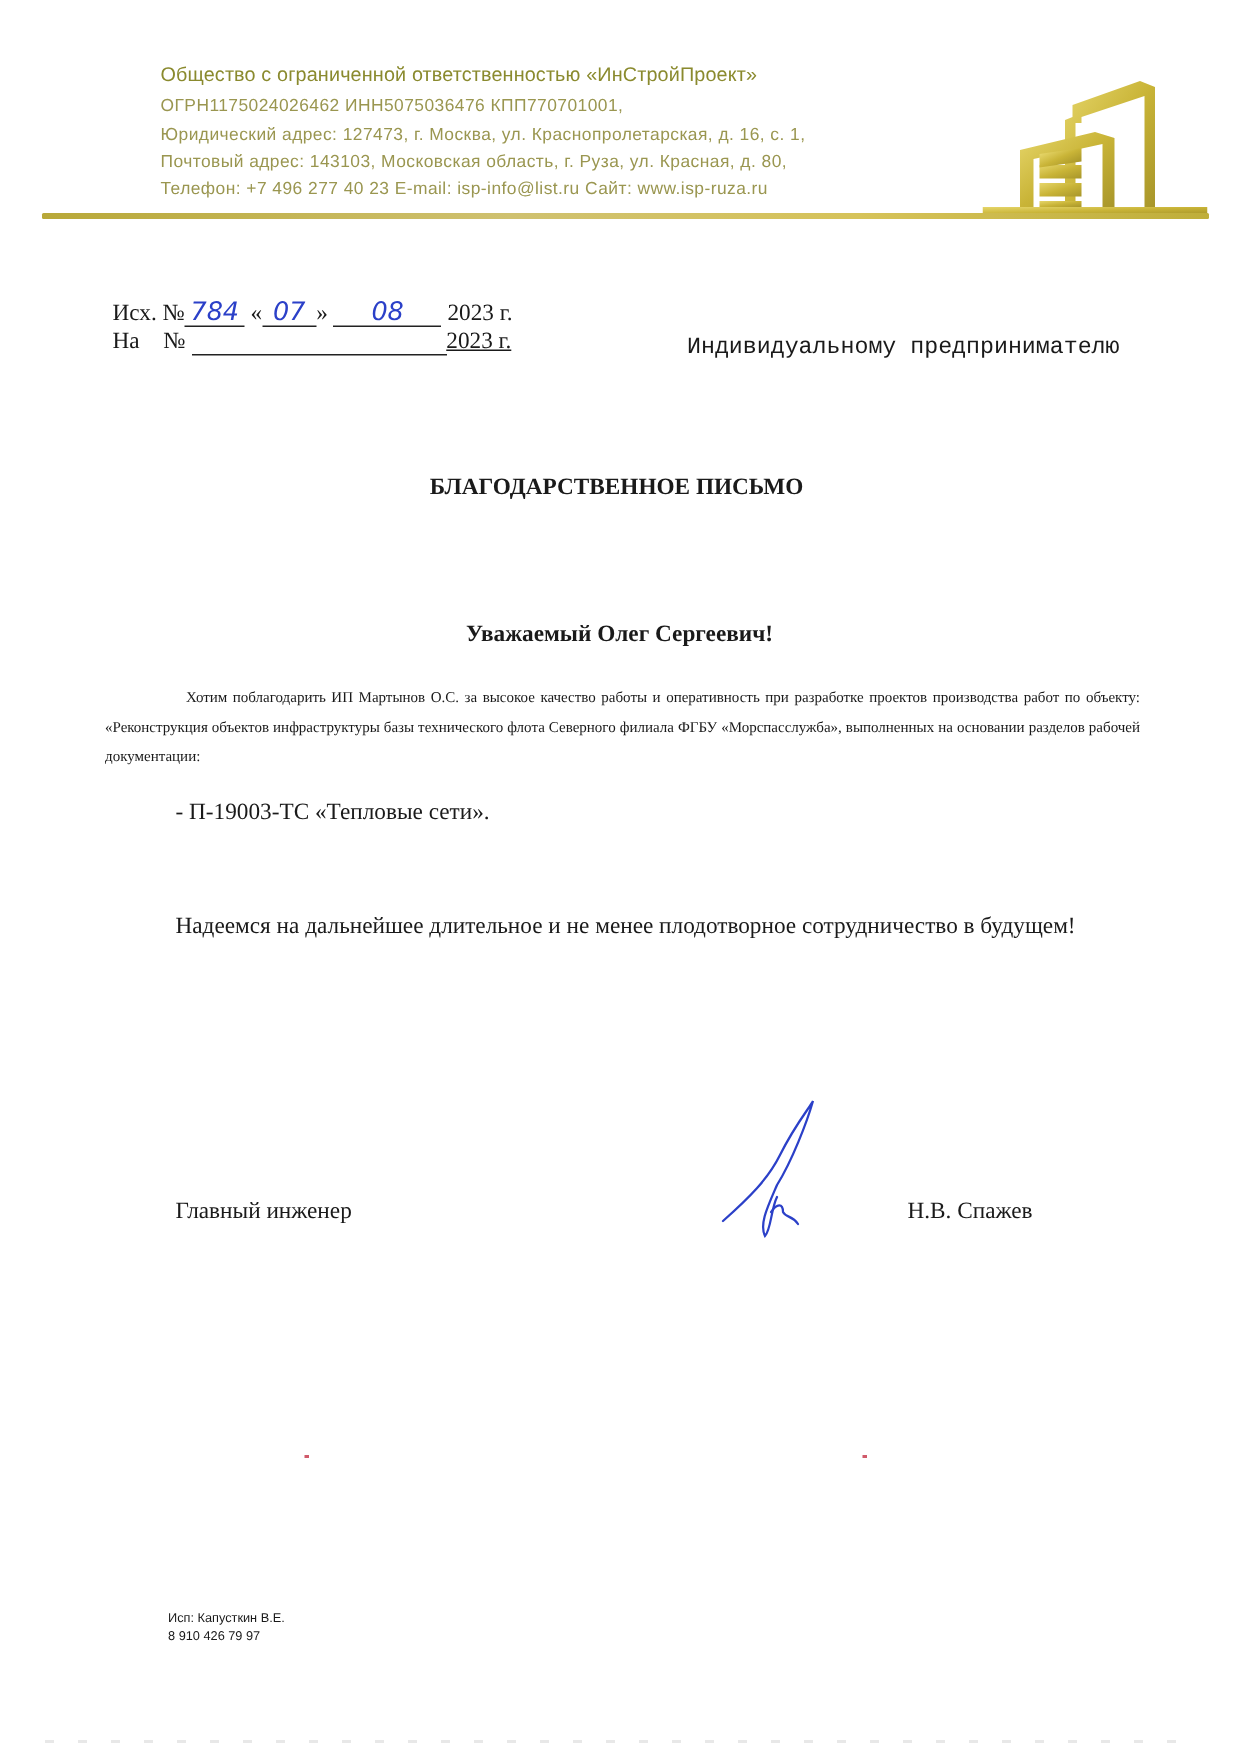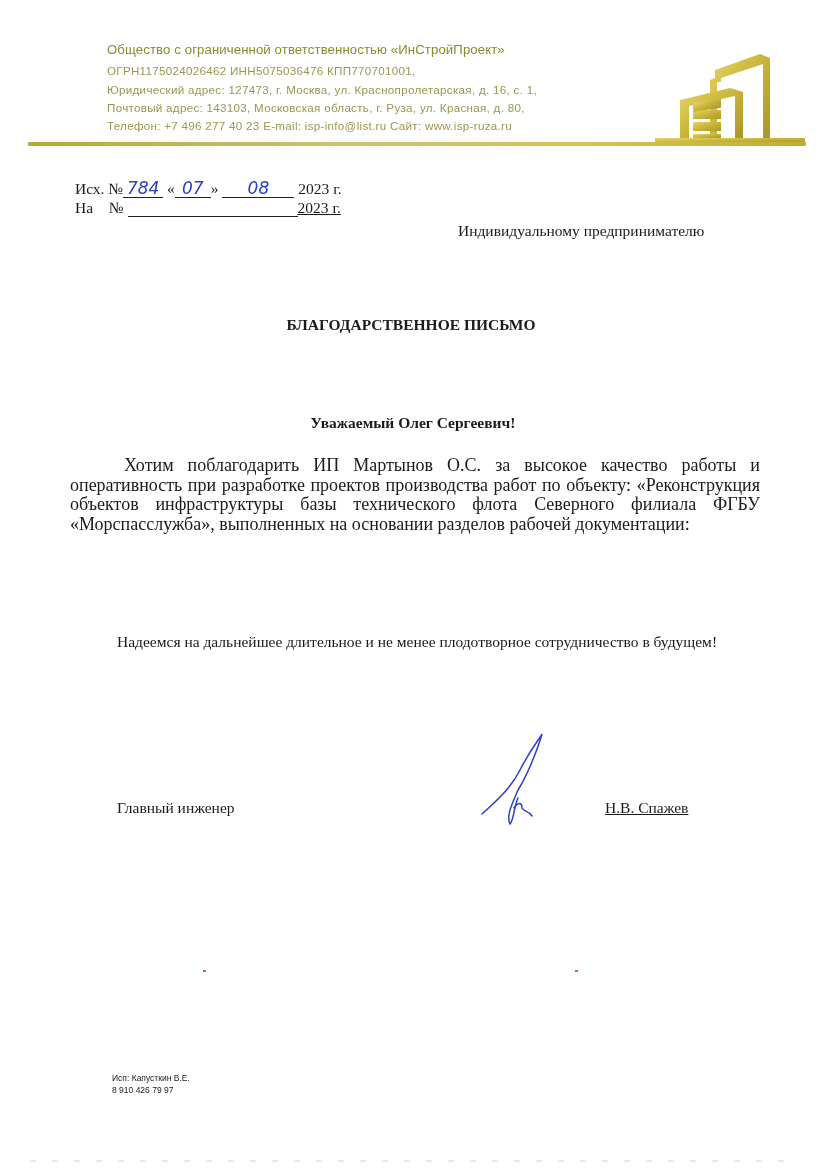--- a/index.html
+++ b/index.html
@@ -18,36 +18,36 @@
       left: 107px; font-family: "Liberation Sans", sans-serif;
       font-size: 11.6px; color: #9a9650; white-space: nowrap; letter-spacing: 0.3px;
     }
     .gold-rule {
       left: 28px; top: 142px; width: 778px; height: 4px;
       background: linear-gradient(90deg, #b8a838 0%, #cfc170 40%, #d6c35a 70%, #bfae3a 100%);
       border-radius: 1px;
     }
     .logo { left: 655px; top: 40px; width: 150px; height: 108px; }
     
-    .ref { font-size: 15.5px; white-space: nowrap; }
+    .ref { font-size: 15.5px; white-space: nowrap; margin-top: 20px; }
     .hw { font-family: "DejaVu Sans", sans-serif; font-style: italic; color: #2b40c8; font-size: 17px; }
     .uline { display: inline-block; border-bottom: 1px solid #222; text-align: center; line-height: 16px; }
     
-    .addressee { left: 458px; top: 221px; font-size: 15.5px; line-height: 20px; }
+    .addressee { left: 458px; top: 221px; font-size: 15.5px; line-height: 20px; font-family: Liberation Mono, monospace; }
     .title { left: 0; width: 822px; top: 316px; text-align: center; font-weight: bold; font-size: 15.5px; }
     .greeting { left: 0; width: 826px; top: 414px; text-align: center; font-weight: bold; font-size: 15.5px; font-family: Liberation Serif, serif; }
     .para {
-      left: 70px; top: 456px; width: 690px; font-size: 18px; line-height: 19.5px;
+      left: 70px; top: 456px; width: 690px; font-size: 10px; line-height: 19.5px;
       text-align: justify;
     }
     .para .indent { display: inline-block; width: 54px; }
     .list { left: 117px; top: 532px; font-size: 15.5px; line-height: 20px; }
-    .closing { left: 117px; top: 609px; font-size: 15.5px; white-space: nowrap; margin-top: 24px; }
+    .closing { left: 117px; top: 609px; font-size: 15.5px; white-space: nowrap; }
     .position { left: 117px; top: 799px; font-size: 15.5px; }
-    .signer { left: 605px; top: 799px; font-size: 15.5px; text-decoration: underline; }
+    .signer { left: 605px; top: 799px; font-size: 15.5px; }
     .signature { left: 478px; top: 728px; width: 80px; height: 100px; }
     .executor { left: 112px; top: 1072px; font-family: Liberation Sans, sans-serif; font-size: 8.5px; line-height: 12px; }
     .noise { top: 1160px; left: 30px; width: 770px; height: 2px;
       background: repeating-linear-gradient(90deg, #e8e8e8 0 6px, transparent 6px 22px); }
     .dot { width: 3px; height: 2px; background: #d05a6a; }
   </style>
 </head>
 <body>
 
 <div class="abs lh-title">Общество с ограниченной ответственностью «ИнСтройПроект»</div>
@@ -95,20 +95,21 @@
 <div class="abs addressee">
   <div>Индивидуальному предпринимателю</div>
 </div>
 
 <div class="abs title">БЛАГОДАРСТВЕННОЕ ПИСЬМО</div>
 <div class="abs greeting">Уважаемый Олег Сергеевич!</div>
 
 <div class="abs para"><span class="indent"></span><span>Хотим поблагодарить ИП Мартынов О.С. за высокое качество работы и оперативность при разработке проектов производства работ по объекту: «Реконструкция объектов инфраструктуры базы технического флота Северного филиала ФГБУ «Морспасслужба», выполненных на основании разделов рабочей документации:</span></div>
 
 <div class="abs list">
+  <div>- П-19003-ТС «Тепловые сети».</div>
 </div>
 
 <div class="abs closing">Надеемся на дальнейшее длительное и не менее плодотворное сотрудничество в будущем!</div>
 
 <div class="abs position">Главный инженер</div>
 <div class="abs signature">
   <svg width="80" height="100" viewBox="0 0 80 100" fill="none" stroke="#2b40c8" stroke-width="1.5" stroke-linecap="round">
     <path d="M4 86 C22 70 34 58 42 42 C52 22 62 10 64 6 C60 20 50 46 40 62 C34 76 28 88 32 96 C36 92 36 78 40 70"></path>
     <path d="M36 80 C40 74 44 74 44 80 C46 84 50 82 54 88"></path>
   </svg>

